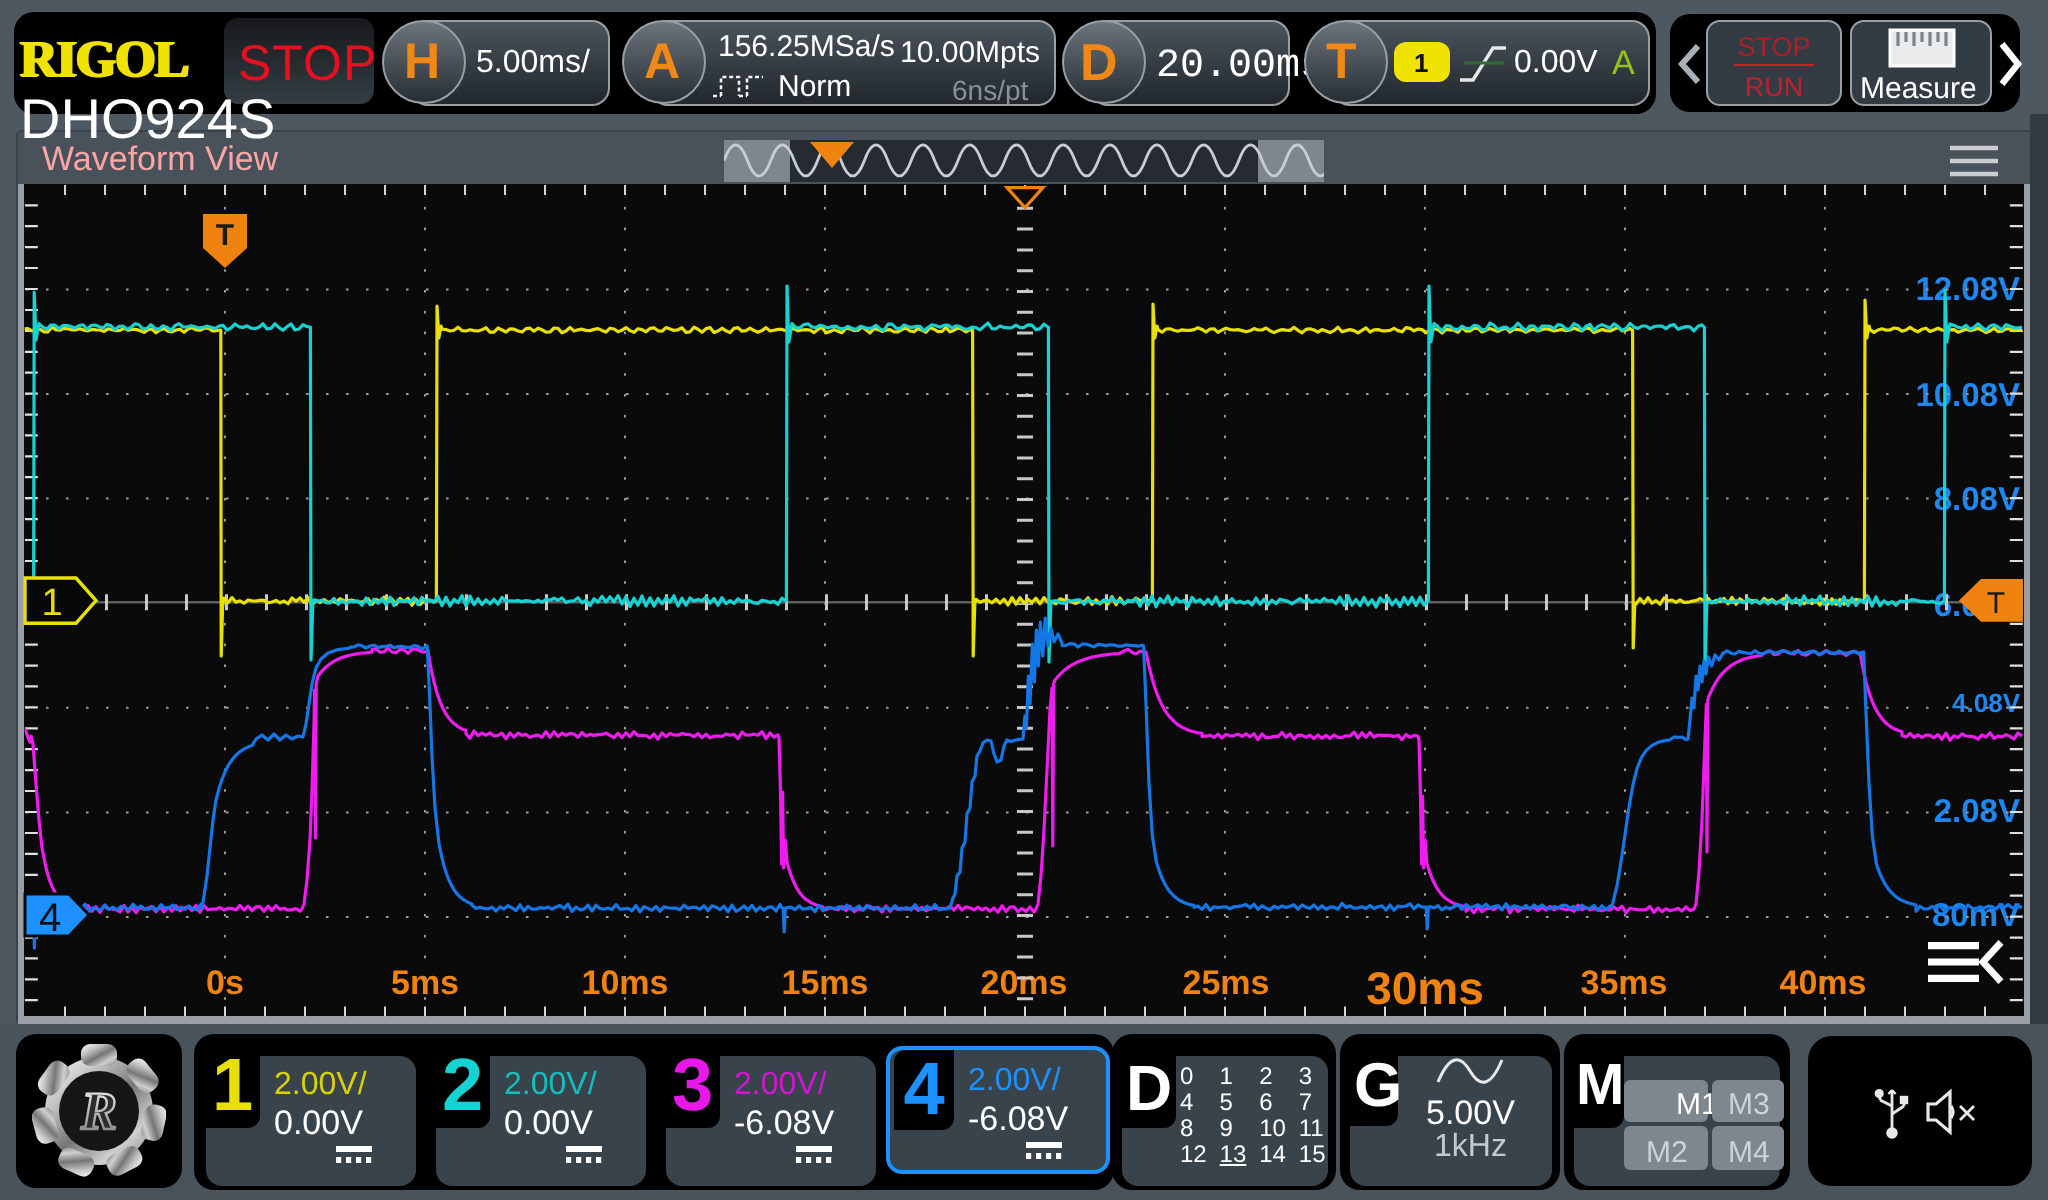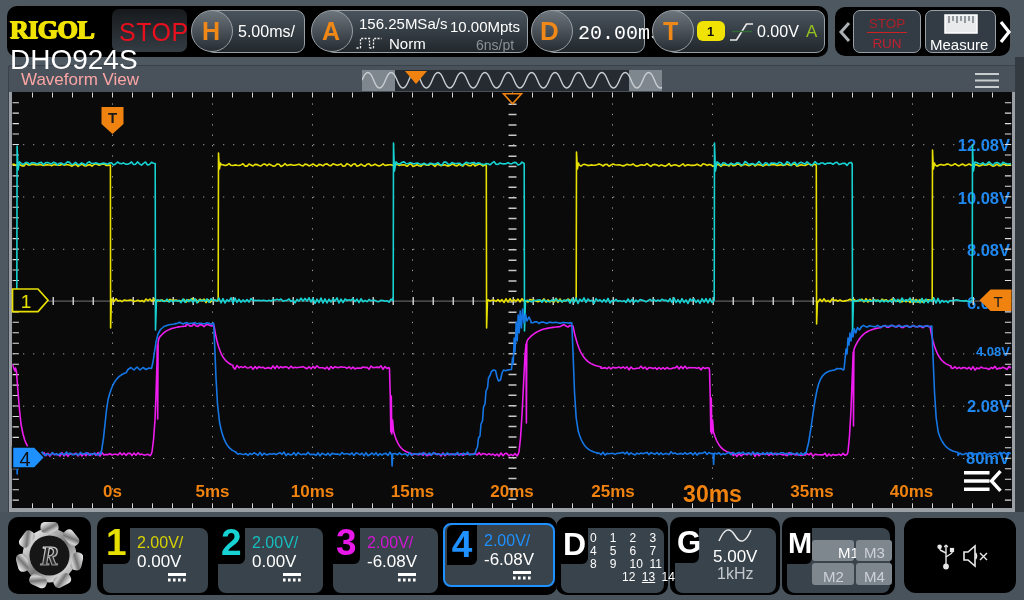--- a/index.html
+++ b/index.html
@@ -253,21 +253,21 @@
     <path d="M0 1.5 h18" stroke="#fff" stroke-width="3"></path>
     <path d="M0 7 h18" stroke="#fff" stroke-width="3" stroke-dasharray="2.6 2.4"></path>
   </svg>
 
 <div class="abs" style="left:561px;top:527.5px;width:103px;height:65px;background:#39434b;border-radius:8px;"></div>
 <div class="abs" style="left:561px;top:521px;width:27px;height:43px;background:#000;border-radius:8px 0 6px 0;"></div>
 <div class="txt" style="left:563px;top:528px;font-size:32px;font-weight:bold;color:#fff;">D</div>
 <div class="txt" style="left:590px;top:531.5px;font-size:12px;color:#fff;"><span style="display:inline-block;width:19.8px;">0</span><span style="display:inline-block;width:19.8px;">1</span><span style="display:inline-block;width:19.8px;">2</span><span>3</span></div>
 <div class="txt" style="left:590px;top:544.5px;font-size:12px;color:#fff;"><span style="display:inline-block;width:19.8px;">4</span><span style="display:inline-block;width:19.8px;">5</span><span style="display:inline-block;width:19.8px;">6</span><span>7</span></div>
 <div class="txt" style="left:590px;top:557.5px;font-size:12px;color:#fff;"><span style="display:inline-block;width:19.8px;">8</span><span style="display:inline-block;width:19.8px;">9</span><span style="display:inline-block;width:19.8px;">10</span><span>11</span></div>
-<div class="txt" style="left:590px;top:570.5px;font-size:12px;color:#fff;"><span style="display:inline-block;width:19.8px;margin-left:32px;">12</span><span style="display:inline-block;width:19.8px;text-decoration:underline;">13</span><span style="display:inline-block;width:19.8px;">14</span><span>15</span></div>
+<div class="txt" style="left:590px;top:570.5px;font-size:12px;color:#fff;"><span style="display:inline-block;width:19.8px;">12</span><span style="display:inline-block;width:19.8px;text-decoration:underline;">13</span><span style="display:inline-block;width:19.8px;">14</span><span>15</span></div>
 
 <div class="abs" style="left:675px;top:527.5px;width:101px;height:65px;background:#39434b;border-radius:8px;"></div>
 <div class="abs" style="left:675px;top:521px;width:24px;height:42px;background:#000;border-radius:8px 0 6px 0;"></div>
 <div class="txt" style="left:677px;top:527px;font-size:31px;font-weight:bold;color:#fff;">G</div>
 <svg class="abs" style="left:718px;top:528px;" width="34" height="15" viewBox="0 0 34 15">
     <path d="M1 13 Q 9 -6 17 7.5 Q 25 21 33 2" stroke="#e8e8e8" stroke-width="1.5" fill="none"></path>
   </svg>
 <div class="txt" style="left:713px;top:548px;font-size:17px;color:#fff;">5.00V</div>
 <div class="txt" style="left:717px;top:566px;font-size:16px;color:#c3c9ce;">1kHz</div>
 

